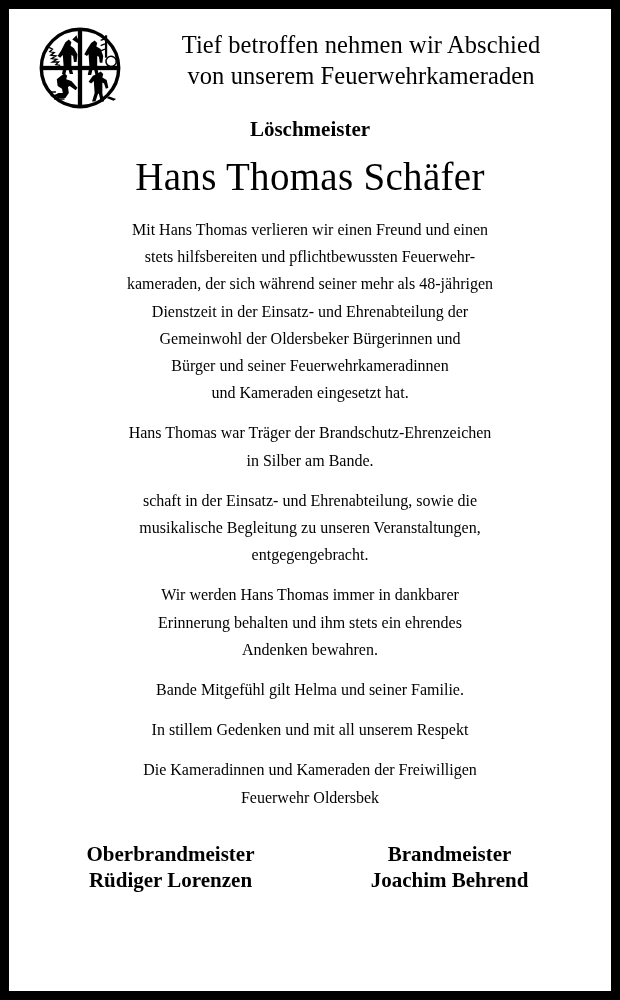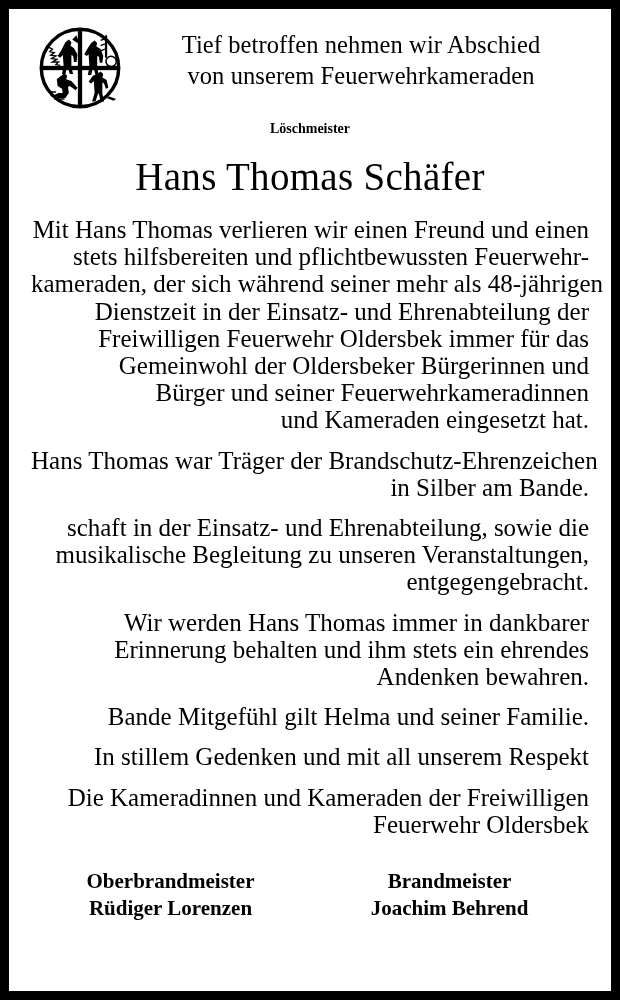--- a/index.html
+++ b/index.html
@@ -53,41 +53,41 @@
   .header-lines .hl {
     font-size: 24.5px;
     line-height: 31px;
     letter-spacing: .1px;
     white-space: nowrap;
   }
 
   
   .rank {
     text-align: center;
-    font-size: 14px;
+    font-size: 21px;
     font-weight: bold;
     line-height: 26px;
     margin-top: 5px;
   }
   .name {
     text-align: center;
     font-size: 39px;
     line-height: 56px;
     letter-spacing: .3px;
     margin-top: 7px;
     white-space: nowrap;
   }
 
   
   .body {
     margin-top: 11px;
   }
   .para {
-    text-align: right;
-    font-size: 25px;
+    text-align: center;
+    font-size: 16px;
     line-height: 27.2px;
     margin: 0 0 13px 0;
   }
   .para:last-child { margin-bottom: 0; }
   .para .ln { display: block; white-space: nowrap; }
 
   
   .signatures {
     display: flex;
     margin-top: 30px;
@@ -148,21 +148,20 @@
 
     <div class="name">Hans Thomas Schäfer</div>
 
     <div class="body">
 
       <p class="para">
         <span class="ln">Mit Hans Thomas verlieren wir einen Freund und einen</span>
         <span class="ln">stets hilfsbereiten und pflichtbewussten Feuerwehr-</span>
         <span class="ln">kameraden, der sich während seiner mehr als 48-jährigen</span>
         <span class="ln">Dienstzeit in der Einsatz- und Ehrenabteilung der</span>
-        <span class="ln">Freiwilligen Feuerwehr Oldersbek immer für das</span>
         <span class="ln">Gemeinwohl der Oldersbeker Bürgerinnen und</span>
         <span class="ln">Bürger und seiner Feuerwehrkameradinnen</span>
         <span class="ln">und Kameraden eingesetzt hat.</span>
       </p>
 
       <p class="para">
         <span class="ln">Hans Thomas war Träger der Brandschutz-Ehrenzeichen</span>
         <span class="ln">in Silber am Bande.</span>
       </p>
 

